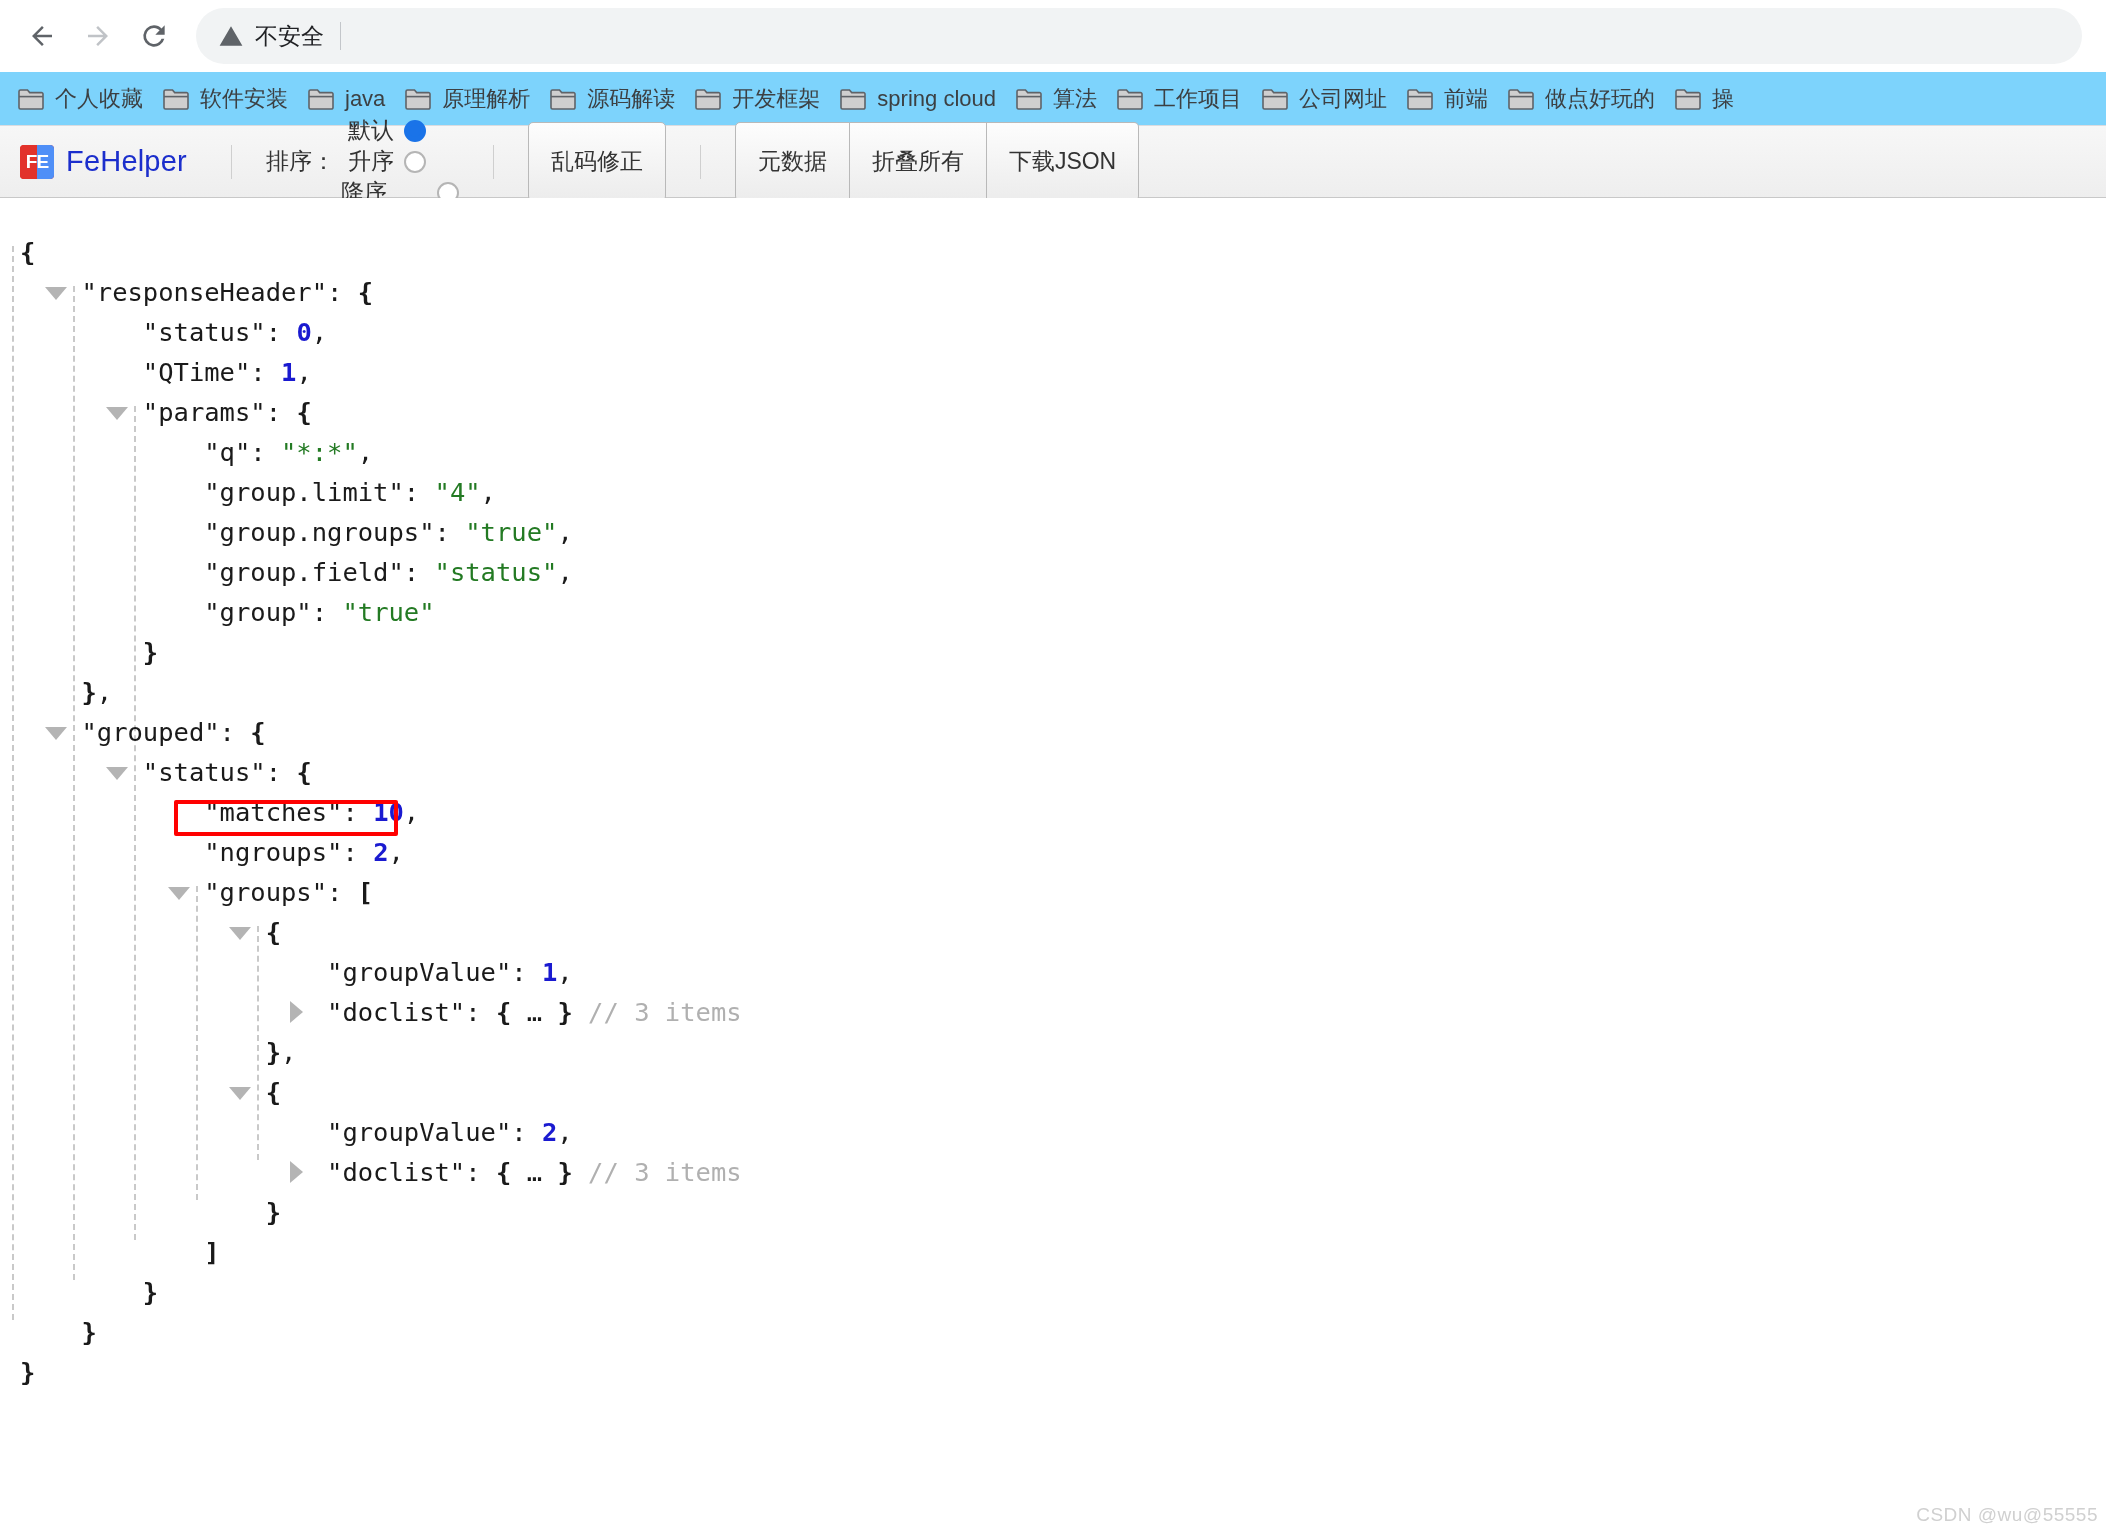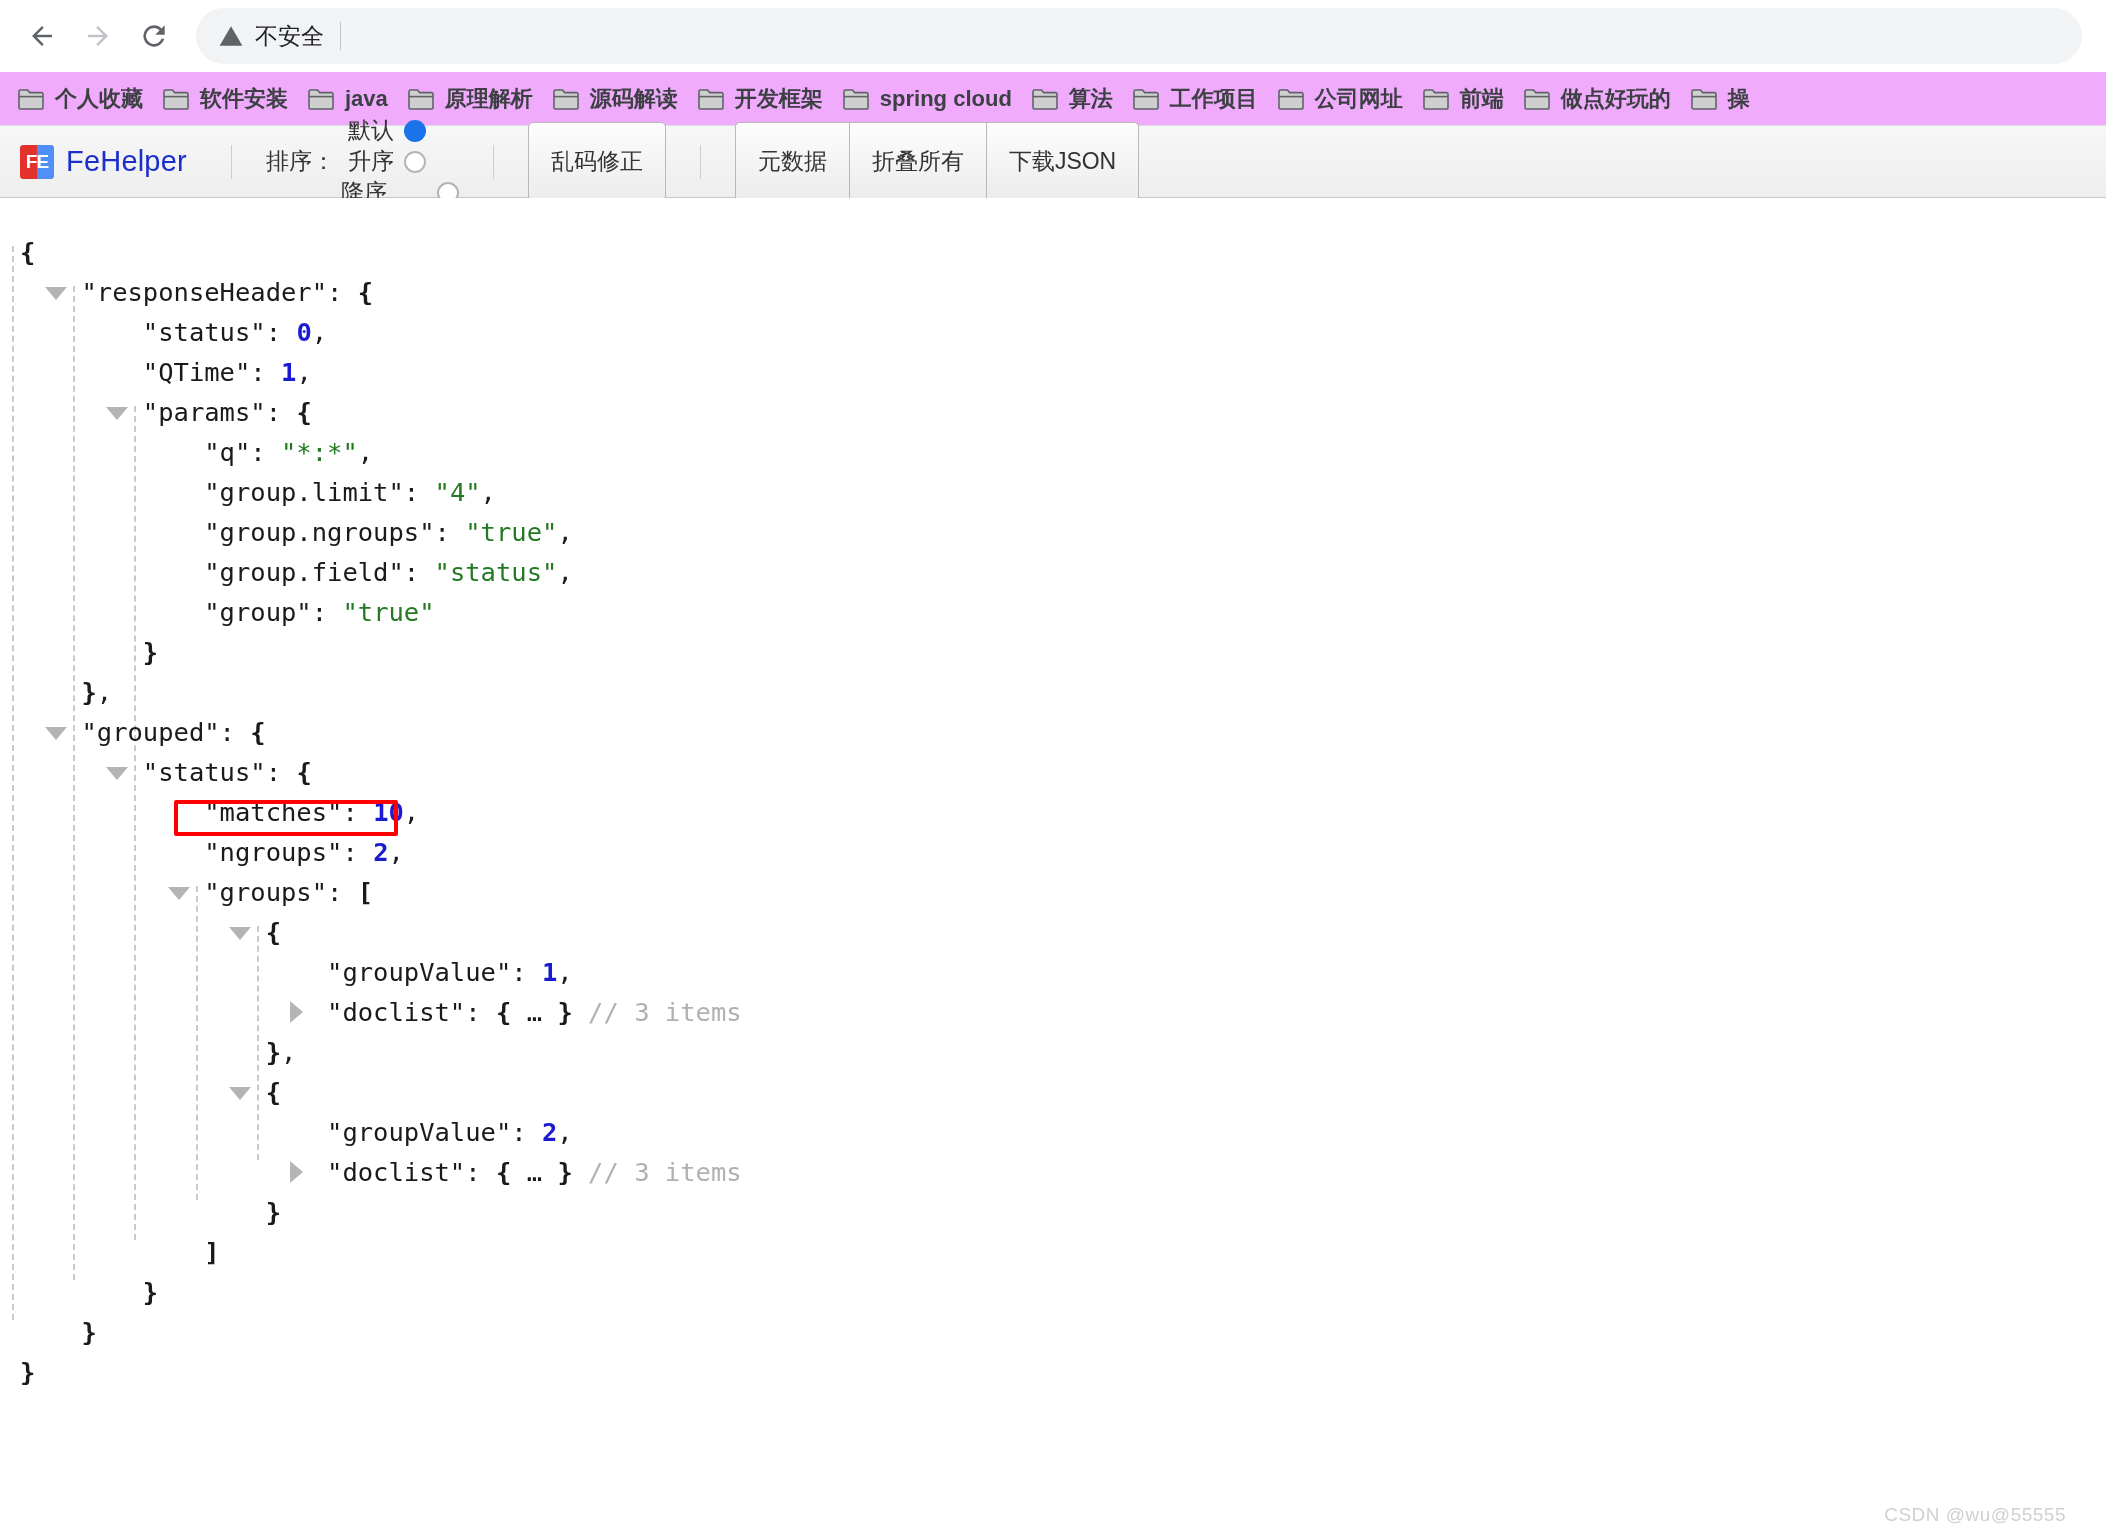--- a/index.html
+++ b/index.html
@@ -75,25 +75,24 @@
     letter-spacing: -0.1px;
   }
   .url-text .host { color: #202124; }
 
   
   .bookmarks-bar {
     height: 54px;
     display: flex;
     align-items: center;
     padding: 0 8px;
-    background: #f0abfc;
+    background: #7dd3fc;
     overflow: hidden;
     white-space: nowrap;
     border-bottom: 1px solid #dadce0;
-    font-weight: bold;
   }
   .bookmark {
     display: flex;
     align-items: center;
     padding: 6px 10px;
     border-radius: 4px;
     flex: 0 0 auto;
   }
   .folder-icon {
     width: 26px;
@@ -293,21 +292,21 @@
   .hl-box {
     position: absolute;
     border: 4px solid #ff0000;
     border-radius: 2px;
     z-index: 4;
     pointer-events: none;
   }
 
   .watermark {
     position: absolute;
-    right: 40px;
+    right: 8px;
     bottom: 14px;
     font-size: 19px;
     color: #d0d0d0;
     font-family: "Liberation Sans", sans-serif;
     letter-spacing: 0.5px;
   }
 </style>
 </head>
 <body>
 

